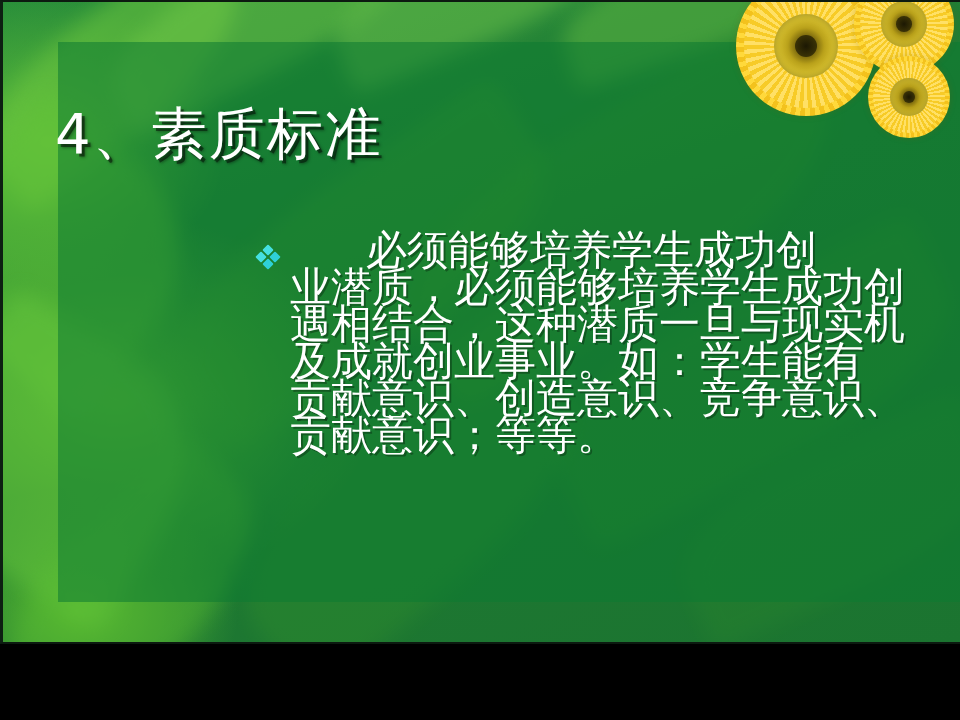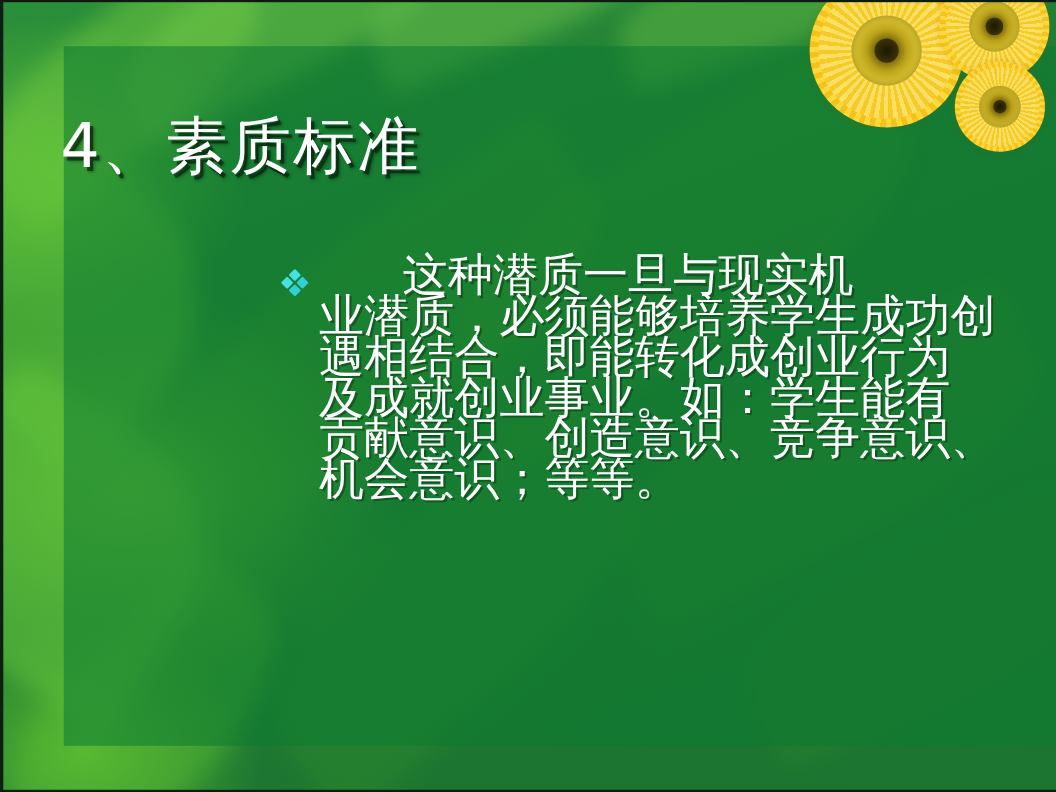--- a/index.html
+++ b/index.html
@@ -8,21 +8,21 @@
     padding: 0;
     background: #000;
   }
   body {
     font-family: "DejaVu Sans", "Liberation Sans", sans-serif;
   }
 
   .slide {
     position: relative;
     width: 960px;
-    height: 720px;
+    height: 644px;
     overflow: hidden;
     background: #1f7a33;
   }
 
   
   .bg-base {
     position: absolute;
     inset: 0;
     background:
       radial-gradient(ellipse 420px 300px at 12% 62%, #5cbc33 0%, rgba(92,188,51,0) 62%),
@@ -221,24 +221,24 @@
   <div class="title">4、素质标准</div>
 
   <div class="body-block">
     <div class="bullet">
       <span class="d-top"></span>
       <span class="d-left"></span>
       <span class="d-right"></span>
       <span class="d-bot"></span>
     </div>
     <p class="body-text">
-      <span class="ln">这种潜质一旦与现实机</span>
+      <span class="ln">必须能够培养学生成功创</span>
       <span class="ln">业潜质，必须能够培养学生成功创</span>
-      <span class="ln">遇相结合，即能转化成创业行为</span>
+      <span class="ln">遇相结合，这种潜质一旦与现实机</span>
       <span class="ln">及成就创业事业。如：学生能有</span>
       <span class="ln">贡献意识、创造意识、竞争意识、</span>
-      <span class="ln">机会意识；等等。</span>
+      <span class="ln">贡献意识；等等。</span>
     </p>
   </div>
 
   <div class="edge"></div>
 
 </div>
 
 </body></html>

